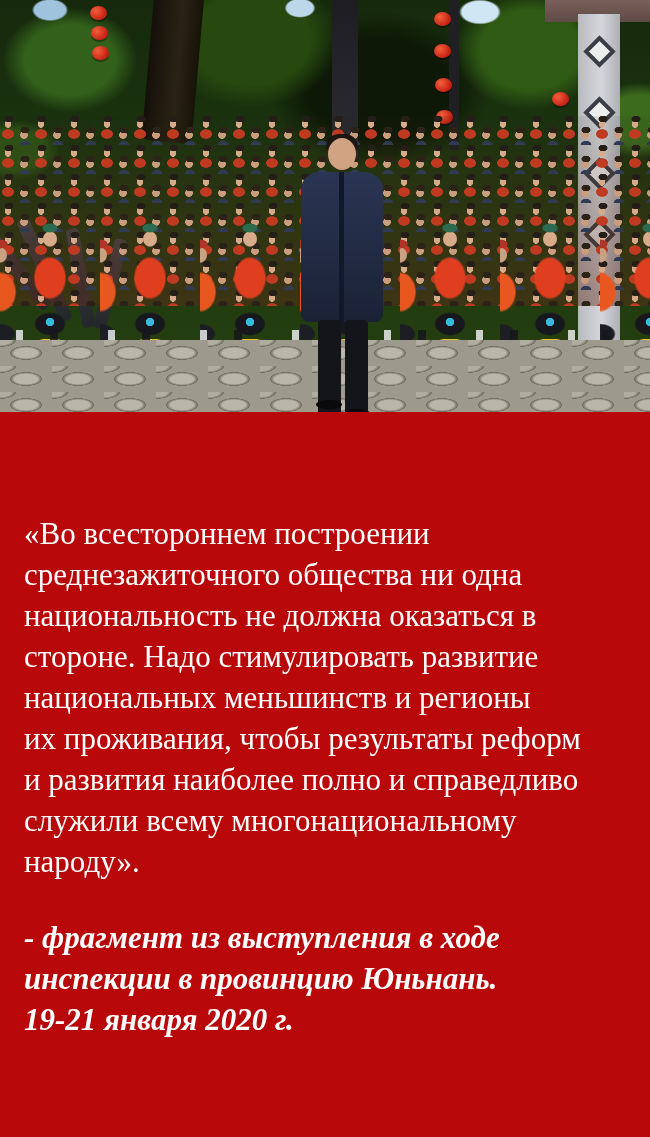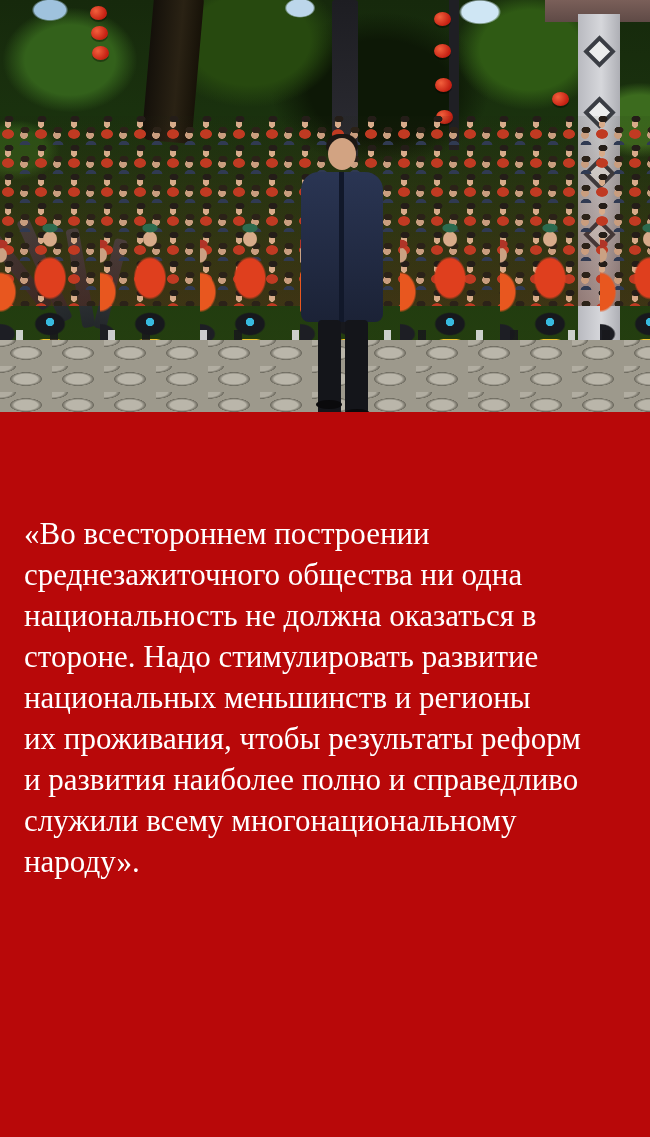--- a/index.html
+++ b/index.html
@@ -193,15 +193,18 @@
   <div class="textblock">
     <div class="quote">«Во всестороннем построении
 среднезажиточного общества ни одна
 национальность не должна оказаться в
 стороне. Надо стимулировать развитие
 национальных меньшинств и регионы
 их проживания, чтобы результаты реформ
 и развития наиболее полно и справедливо
 служили всему многонациональному
 народу».</div>
+    <div class="attribution">- фрагмент из выступления в ходе
+инспекции в провинцию Юньнань.
+19-21 января 2020 г.</div>
   </div>
 
 </div>
 
 </body></html>

